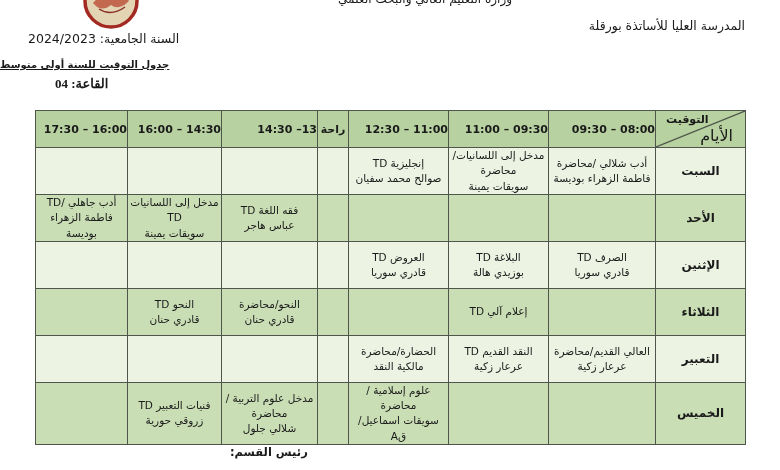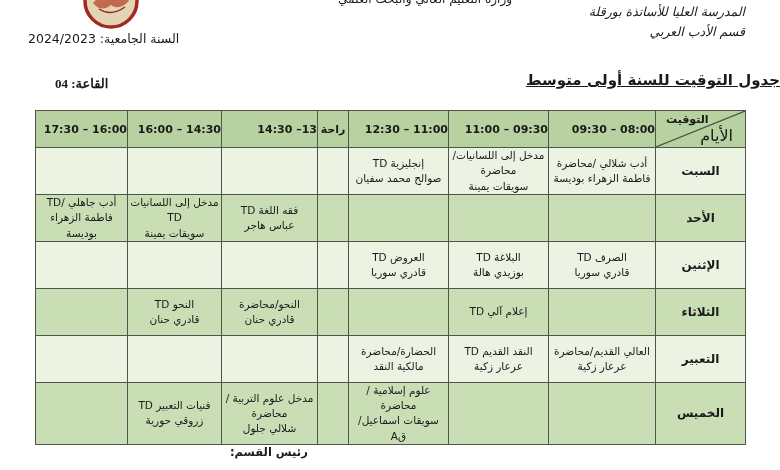--- a/index.html
+++ b/index.html
@@ -20,34 +20,34 @@
     overflow:hidden;
     font-family:"DejaVu Sans",sans-serif;
     color:var(--ink);
   }
   
   .ministry{
     position:absolute;top:-8px;left:70px;right:0;
     text-align:center;font-size:12px;direction:rtl;
   }
   .org-block{
-    position:absolute;top:2px;right:35px;
-    text-align:right;direction:rtl;font-size:12.5px;line-height:20px;font-style:italic;
+    position:absolute;top:16px;right:35px;
+    text-align:right;direction:rtl;font-size:12.5px;line-height:20px;
   }
   .year-line{
     position:absolute;top:31px;left:28px;
     font-size:12.5px;direction:rtl;
   }
   .logo{
     position:absolute;top:-27px;left:83px;width:56px;height:56px;
   }
   .logo svg{display:block;}
   .doc-title{
-    position:absolute;top:71px;left:0;right:0;
-    text-align:right;font-size:15px;font-weight:bold;
+    position:absolute;top:59px;left:0;right:0;
+    text-align:left;font-size:10px;font-weight:bold;
     text-decoration:underline;direction:rtl;
   }
   .room-label{
     position:absolute;top:76px;left:55px;
     font-size:13px;font-weight:bold;direction:rtl;font-family:Liberation Serif, serif;
   }
   
   table.timetable{
     position:absolute;top:110px;left:35px;
     width:710px;direction:rtl;
@@ -92,21 +92,20 @@
   <svg width="56" height="56" viewBox="0 0 56 56">
     <circle cx="28" cy="28" r="26" fill="#e3d4b4" stroke="#a32a22" stroke-width="3.5"></circle>
     <path d="M10 30 Q20 18 28 26 Q38 16 46 28 Q36 38 28 32 Q18 40 10 30 Z" fill="#b8452f" opacity="0.75"></path>
     <path d="M14 24 Q26 12 42 22" fill="none" stroke="#6d5a3a" stroke-width="1.5"></path>
     <path d="M16 36 Q28 44 42 34" fill="none" stroke="#8a2f24" stroke-width="1.5"></path>
   </svg>
 </div>
 
 <div class="org-block">
   <div>المدرسة العليا للأساتذة بورقلة</div>
-  <div>قسم الأدب العربي</div>
 </div>
 
 <div class="year-line">السنة الجامعية: 2024/2023</div>
 
 <div class="doc-title">جدول التوقيت للسنة أولى متوسط</div>
 <div class="room-label">القاعة: 04</div>
 
 <table class="timetable">
   <colgroup>
     <col style="width:90px">

